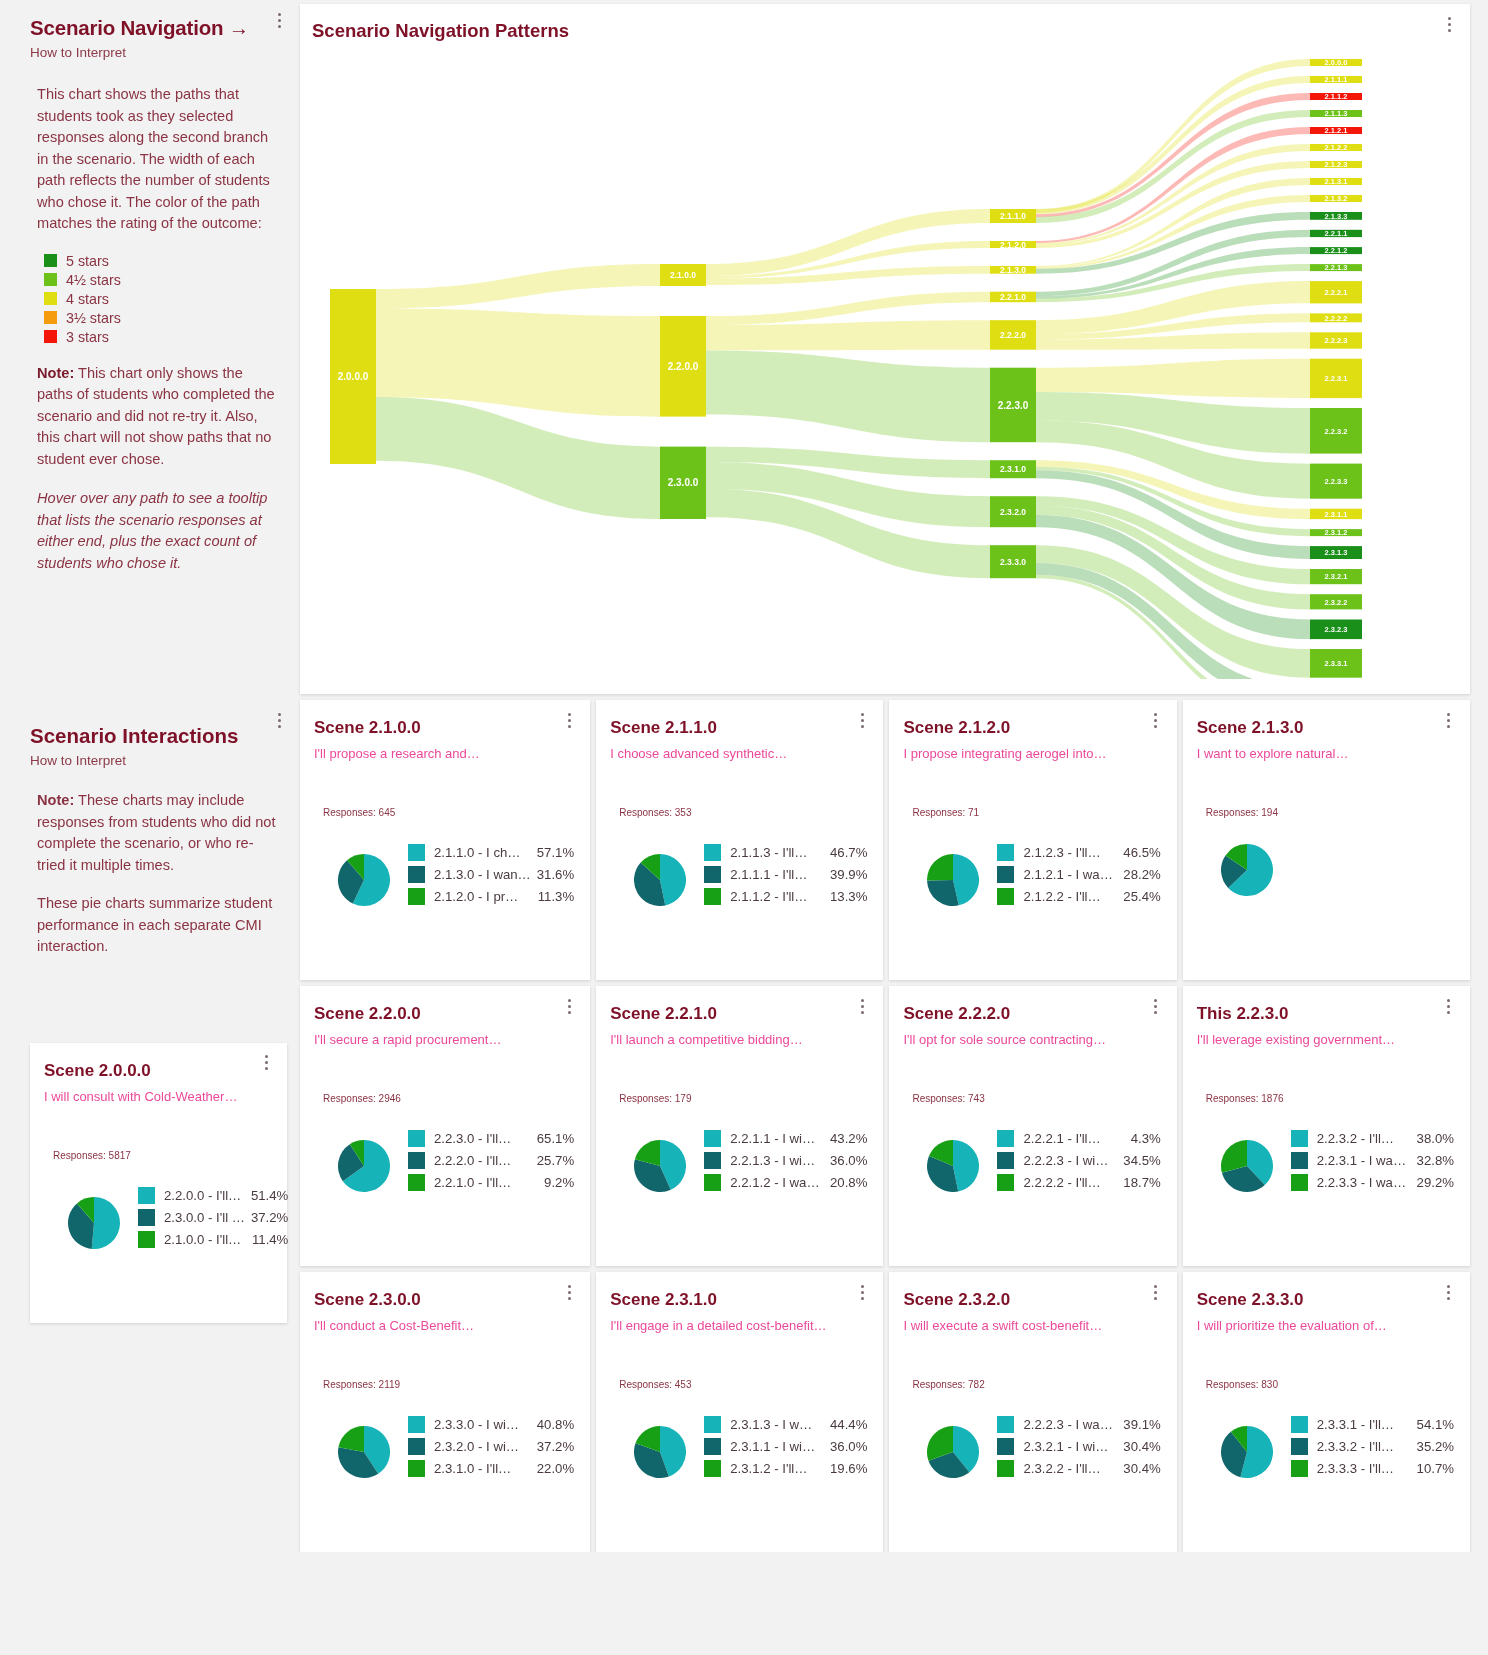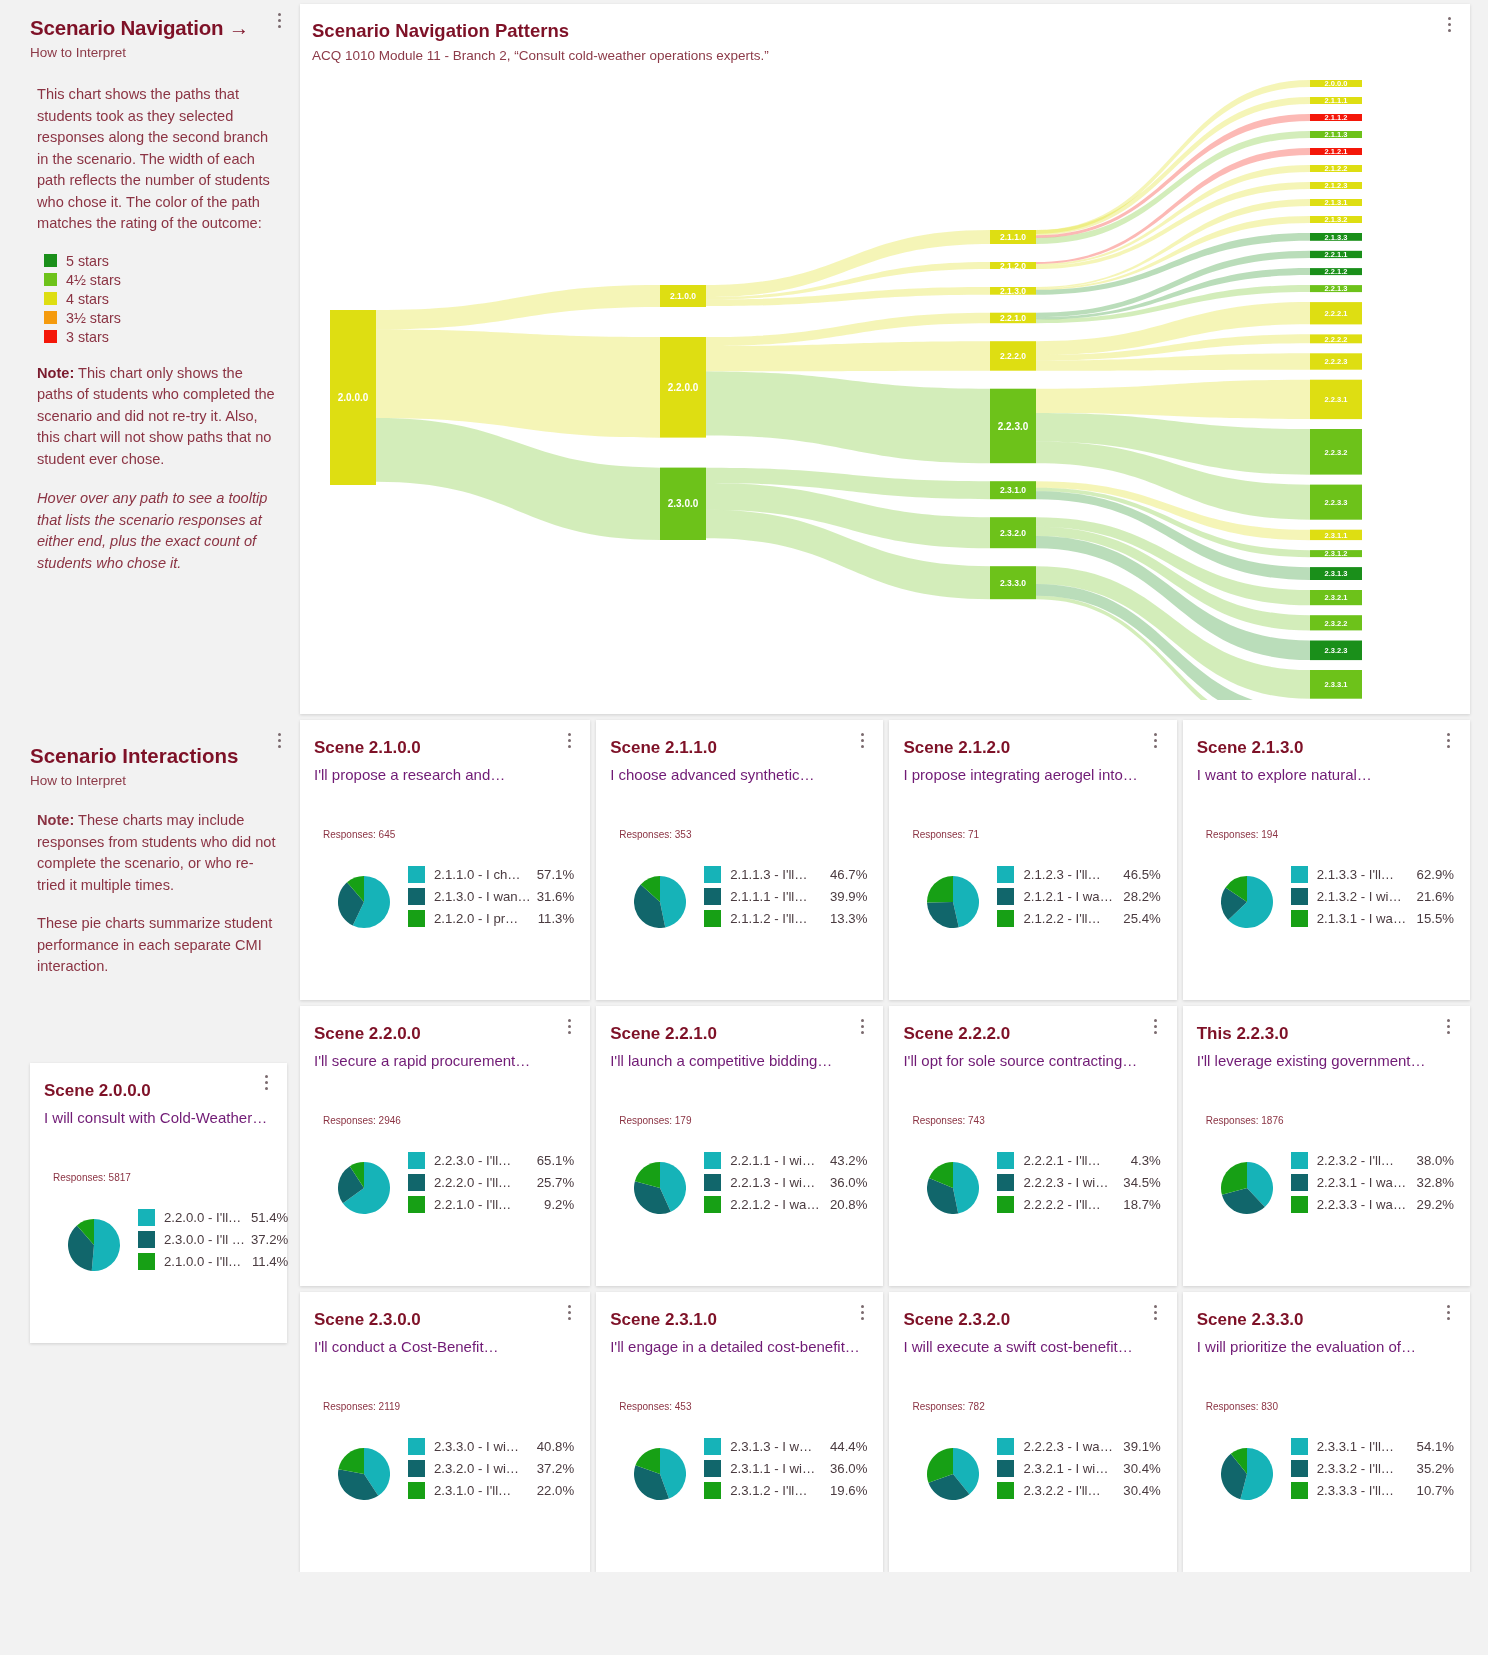--- a/index.html
+++ b/index.html
@@ -91,21 +91,21 @@
     padding-right: 18px;
   }
   .pie-card {
     height: 280px;
     padding: 18px 16px 10px 14px;
   }
   .pie-card h3 {
     margin: 0; font-size: 17px; font-weight: bold; color: #7e1127;
   }
   .pie-card .snippet {
-    margin: 8px 0 0 0; font-size: 15px; color: #701a75; white-space: nowrap;
+    margin: 8px 0 0 0; font-size: 13px; color: #ec4899; white-space: nowrap;
     overflow: hidden; text-overflow: ellipsis;
   }
   .pie-card .responses {
     margin: 46px 0 0 9px; font-size: 10px; color: #8b3343;
   }
   .pie-body { display: flex; align-items: flex-end; margin-top: 26px; }
   .pie-svg { flex: 0 0 auto; margin-left: 24px; }
   .pie-legend { margin-left: 18px; flex: 1; }
   .pl-row { display: flex; align-items: center; margin-bottom: 5px; }
   .pl-swatch { width: 17px; height: 17px; flex: 0 0 auto; }
@@ -166,21 +166,20 @@
       </div>
     </div>
 
     <div class="card sankey-card">
       <div class="kebab">
           <i></i>
           <i></i>
           <i></i>
         </div>
       <h2>Scenario Navigation Patterns</h2>
-      <div class="sub">ACQ 1010 Module 11 - Branch 2, “Consult cold-weather operations experts.”</div>
       <div class="sankey-wrap">
         <svg id="sankey-svg" width="1110" height="625" viewBox="0 0 1110 625">
             <path d="M76,235 C218,235 218,210 360,210 L360,232.02714535901927 C218,232.02714535901927 218,254.4043321299639 76,254.4043321299639 Z" fill="#dede12" fill-opacity="0.30"></path>
             <path d="M76,254.4043321299639 C218,254.4043321299639 218,262.02714535901924 360,262.02714535901924 L360,362.6348511383537 C218,362.6348511383537 218,343.0324909747293 76,343.0324909747293 Z" fill="#dede12" fill-opacity="0.30"></path>
             <path d="M76,343.0324909747293 C218,343.0324909747293 218,392.6348511383537 360,392.6348511383537 L360,464.99999999999994 C218,464.99999999999994 218,406.78098676293627 76,406.78098676293627 Z" fill="#6dc21a" fill-opacity="0.30"></path>
             <path d="M406,210 C548,210 548,155 690,155 L690,169.01598993891483 C548,169.01598993891483 548,222.0551663747811 406,222.0551663747811 Z" fill="#dede12" fill-opacity="0.30"></path>
             <path d="M406,222.0551663747811 C548,222.0551663747811 548,187.01598993891486 690,187.01598993891486 L690,194.01598993891486 C548,194.01598993891486 548,224.4798598949212 406,224.4798598949212 Z" fill="#dede12" fill-opacity="0.30"></path>
             <path d="M406,224.4798598949212 C548,224.4798598949212 548,212.01598993891486 690,212.01598993891486 L690,219.71882860222783 C548,219.71882860222783 548,231.10507880910683 406,231.10507880910683 Z" fill="#dede12" fill-opacity="0.30"></path>
             <path d="M406,262.02714535901924 C548,262.02714535901924 548,237.71882860222783 690,237.71882860222783 L690,248.20104204096302 C548,248.20104204096302 548,271.04290718038527 406,271.04290718038527 Z" fill="#dede12" fill-opacity="0.30"></path>
             <path d="M406,271.04290718038527 C548,271.04290718038527 548,266.201042040963 690,266.201042040963 L690,295.702120014373 C548,295.702120014373 548,296.41681260945705 406,296.41681260945705 Z" fill="#dede12" fill-opacity="0.30"></path>
@@ -551,37 +550,20 @@
             </div>
             <h3>Scene 2.1.3.0</h3>
             <p class="snippet">I want to explore natural…</p>
             <div class="responses">Responses: 194</div>
             <div class="pie-body">
               <div class="pie-svg"><svg width="52" height="52" viewBox="0 0 52 52">
                   <path d="M26 26 L26.00 0.00 A26 26 0 1 1 7.16 43.92 Z" fill="#16b3b8"></path>
                   <path d="M26 26 L7.16 43.92 A26 26 0 0 1 4.50 11.39 Z" fill="#11666b"></path>
                   <path d="M26 26 L4.50 11.39 A26 26 0 0 1 26.00 0.00 Z" fill="#17a015"></path>
                 </svg></div>
-              <div class="pie-legend">
-                <div class="pl-row">
-                  <span class="pl-swatch" style="background:#16b3b8"></span>
-                  <span class="pl-label">2.1.3.3 - I'll…</span>
-                  <span class="pl-pct">62.9%</span>
-                </div>
-                <div class="pl-row">
-                  <span class="pl-swatch" style="background:#11666b"></span>
-                  <span class="pl-label">2.1.3.2 - I wi…</span>
-                  <span class="pl-pct">21.6%</span>
-                </div>
-                <div class="pl-row">
-                  <span class="pl-swatch" style="background:#17a015"></span>
-                  <span class="pl-label">2.1.3.1 - I wa…</span>
-                  <span class="pl-pct">15.5%</span>
-                </div>
-              </div>
             </div>
           </div>
           <div class="card pie-card ">
             <div class="kebab">
               <i></i>
               <i></i>
               <i></i>
             </div>
             <h3>Scene 2.2.0.0</h3>
             <p class="snippet">I'll secure a rapid procurement…</p>

